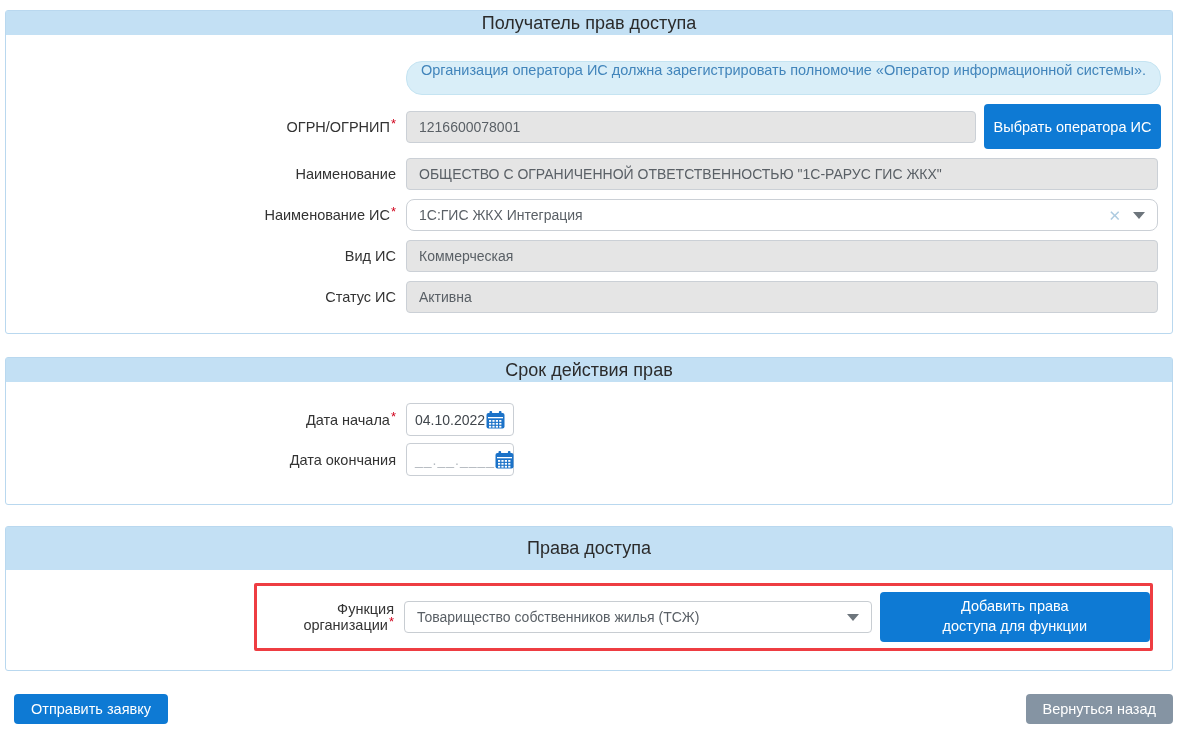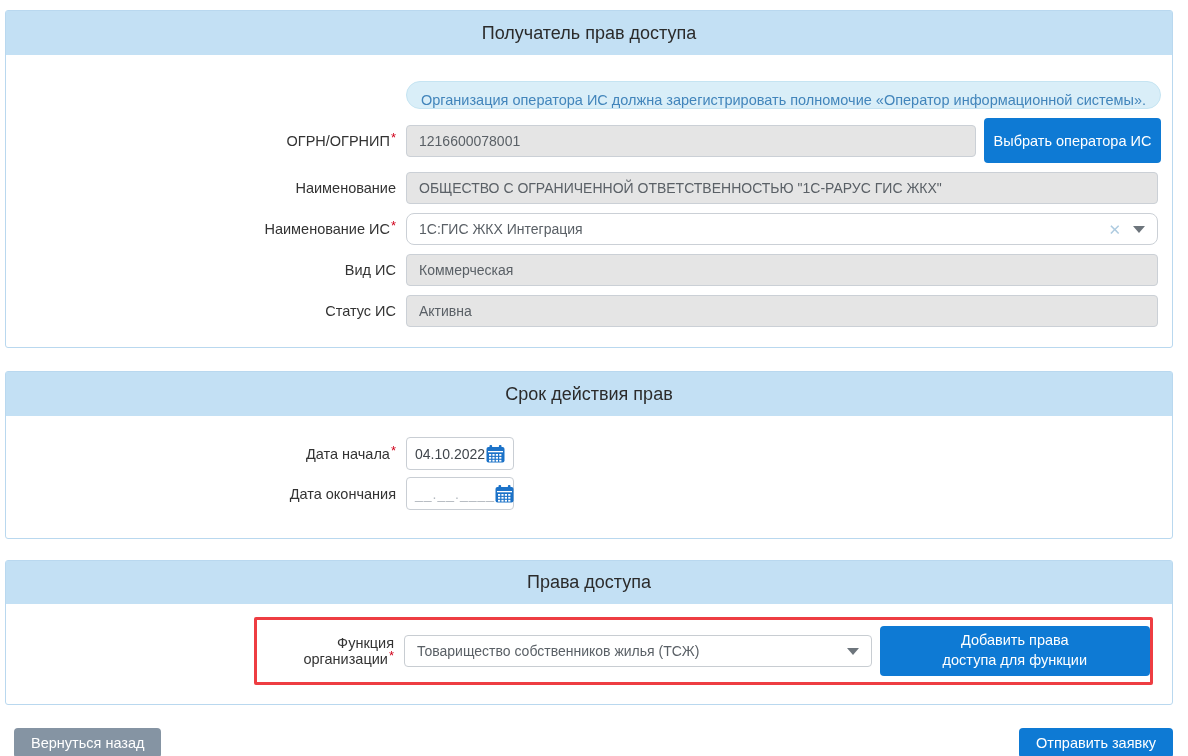--- a/index.html
+++ b/index.html
@@ -9,38 +9,38 @@
     font-family:"Liberation Sans", sans-serif;
     font-size:14px; color:#333;
     position:relative; overflow:hidden;
   }
   .panel {
     margin-left:5px; width:1168px;
     border:1px solid #b9d8ef; border-radius:3px;
     background:#fff;
   }
   .panel-header {
-    height:44px; background:#c3e0f4;
+    height:24px; background:#c3e0f4;
     display:flex; align-items:center; justify-content:center;
     font-size:18px; color:#2b2b2b;
   }
   .panel-body { padding-bottom:20px; }
 
   .row { display:flex; align-items:center; margin-top:9px; }
   .row-label {
     width:400px; padding-right:10px; text-align:right;
     font-size:14.5px; color:#333; flex:none;
   }
   .req { color:#d0021b; font-size:13px; position:relative; top:-4px; margin-left:1px; }
 
   .notice {
-    margin-left:400px; width:755px; height:28px; margin-top:26px;
+    margin-left:400px; width:755px; height:34px; margin-top:26px;
     background:#d9eef8; border:1px solid #c5e4f2; border-radius:16px;
     color:#4285bb; font-size:14.5px;
-    display:flex; align-items:flex-end; justify-content:center;
+    display:flex; align-items:flex-start; justify-content:center;
   }
 
   .field {
     height:32px; border:1px solid #cbd0d6; border-radius:4px;
     background:#e5e5e5; color:#5a6066; font-size:14px;
     display:flex; align-items:center; padding:0 12px;
     white-space:nowrap; overflow:hidden;
   }
   .field.full  { width:752px; }
   .field.ogrn  { width:570px; }
@@ -234,15 +234,15 @@
       </div>
       <button class="btn btn-blue btn-add">
         <span>Добавить права</span>
         <span>доступа для функции</span>
       </button>
     </div>
   </div>
 </div>
 
 <div class="footer">
+  <button class="btn btn-blue btn-footer">Отправить заявку</button>
   <button class="btn btn-gray btn-footer">Вернуться назад</button>
-  <button class="btn btn-blue btn-footer">Отправить заявку</button>
 </div>
 
 </body></html>

